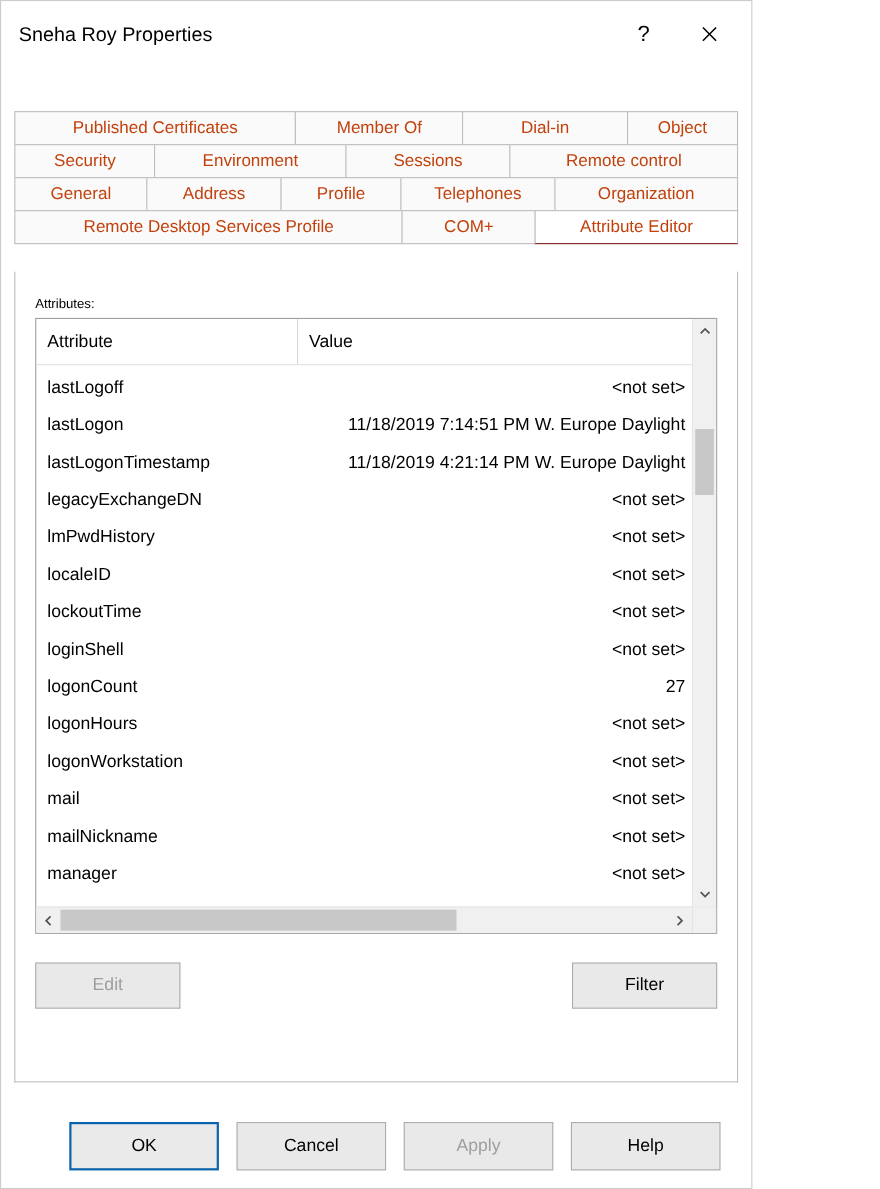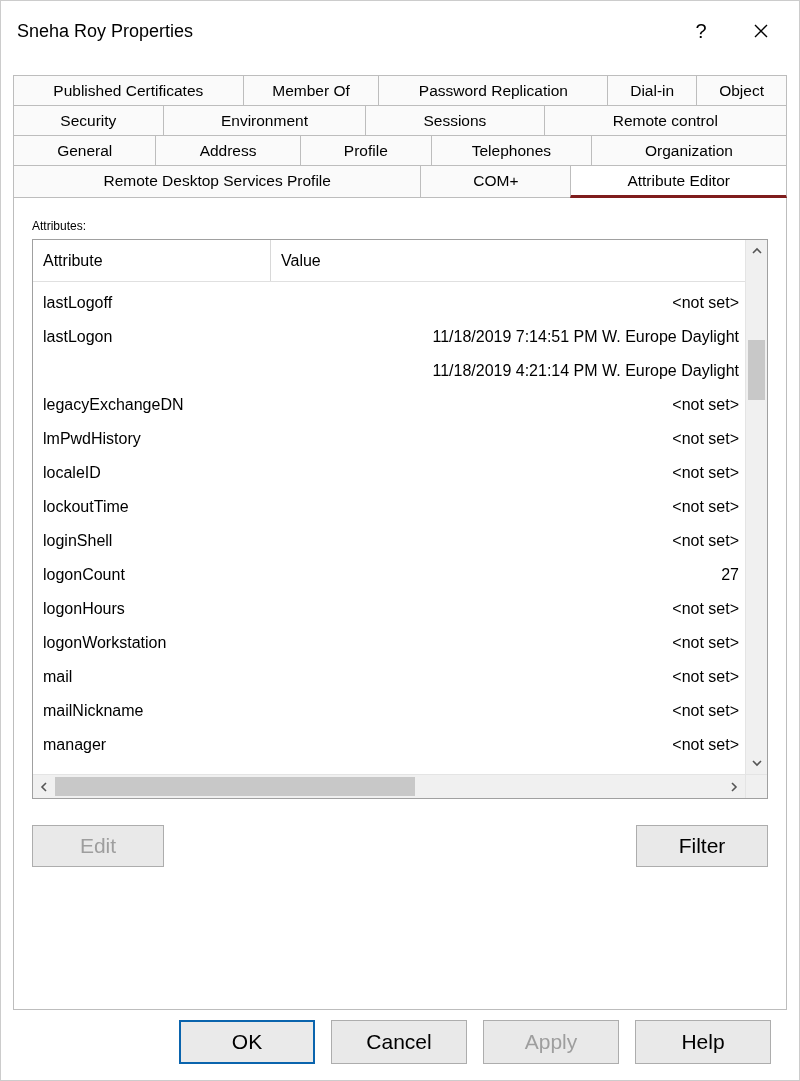--- a/index.html
+++ b/index.html
@@ -4,27 +4,28 @@
 <style>
   * { box-sizing: border-box; }
   html, body {
     margin: 0; padding: 0;
     font-family: "Segoe UI", Tahoma, sans-serif;
     font-size: 15px;
     background: #fff;
     color: #000;
   }
   .window {
-    width: 800px;
+    width: 684px;
     height: 1081px;
     background: #fff;
     border: 1px solid #ccc;
     display: flex;
     flex-direction: column;
     position: relative;
+    gap: 26px;
   }
   
   .titlebar {
     height: 60px;
     display: flex;
     align-items: center;
     padding: 0 8px 0 16px;
     font-size: 18px;
   }
   .titlebar .title { flex: 1; }
@@ -48,27 +49,27 @@
   .tab {
     border: 1px solid #bdbdbd;
     background: #fafafa;
     padding: 6px 10px 5px 10px;
     font-size: 15.5px;
     text-align: center;
     position: relative;
     white-space: nowrap;
     flex: 1 1 auto;
     margin-bottom: -1px;
-    color: #000000;
+    color: #c2410c;
     cursor: default;
   }
   .tab + .tab { margin-left: -1px; }
   .tab.active {
     background: #fff;
-    border-bottom: 3px solid #7f1d1d;
+    border-bottom: 1px solid #7f1d1d;
     z-index: 2;
   }
   
   .row1 .tab:nth-child(1){flex-grow:2.2}
   .row1 .tab:nth-child(2){flex-grow:1.4}
   .row1 .tab:nth-child(3){flex-grow:2.2}
   .row1 .tab:nth-child(4){flex-grow:0.9}
   .row1 .tab:nth-child(5){flex-grow:0.9}
   .row2 .tab:nth-child(1){flex-grow:1}
   .row2 .tab:nth-child(2){flex-grow:1.3}
@@ -187,21 +188,21 @@
   .mid-buttons {
     display: flex;
     justify-content: space-between;
     margin-top: 26px;
   }
   .winbtn {
     min-width: 132px;
     height: 42px;
     border: 1px solid #adadad;
     background: #e9e9e9;
-    font-size: 21px;
+    font-size: 16px;
     display: inline-flex;
     align-items: center;
     justify-content: center;
     color: #000;
     cursor: default;
   }
   .winbtn.disabled { color: #9e9e9e; }
   .winbtn.default {
     border: 2px solid #0a64ad;
     background: #eaeaea;
@@ -231,21 +232,20 @@
       <svg viewBox="0 0 16 16">
           <path d="M2 2 L14 14 M14 2 L2 14" stroke="#000" stroke-width="1.4" fill="none"></path>
         </svg>
     </div>
   </div>
 
   <div class="tabs-container">
     <div class="tab-row row1">
       <div class="tab">Published Certificates</div>
       <div class="tab">Member Of</div>
-      <div class="tab">Password Replication</div>
       <div class="tab">Dial-in</div>
       <div class="tab">Object</div>
     </div>
     <div class="tab-row row2">
       <div class="tab">Security</div>
       <div class="tab">Environment</div>
       <div class="tab">Sessions</div>
       <div class="tab">Remote control</div>
     </div>
     <div class="tab-row row3">
@@ -274,20 +274,21 @@
         <div class="list-rows" id="list-rows">
             <div class="list-row">
               <div class="cell-attr">lastLogoff</div>
               <div class="cell-val">&lt;not set&gt;</div>
             </div>
             <div class="list-row">
               <div class="cell-attr">lastLogon</div>
               <div class="cell-val">11/18/2019 7:14:51 PM W. Europe Daylight</div>
             </div>
             <div class="list-row">
+              <div class="cell-attr">lastLogonTimestamp</div>
               <div class="cell-val">11/18/2019 4:21:14 PM W. Europe Daylight</div>
             </div>
             <div class="list-row">
               <div class="cell-attr">legacyExchangeDN</div>
               <div class="cell-val">&lt;not set&gt;</div>
             </div>
             <div class="list-row">
               <div class="cell-attr">lmPwdHistory</div>
               <div class="cell-val">&lt;not set&gt;</div>
             </div>

